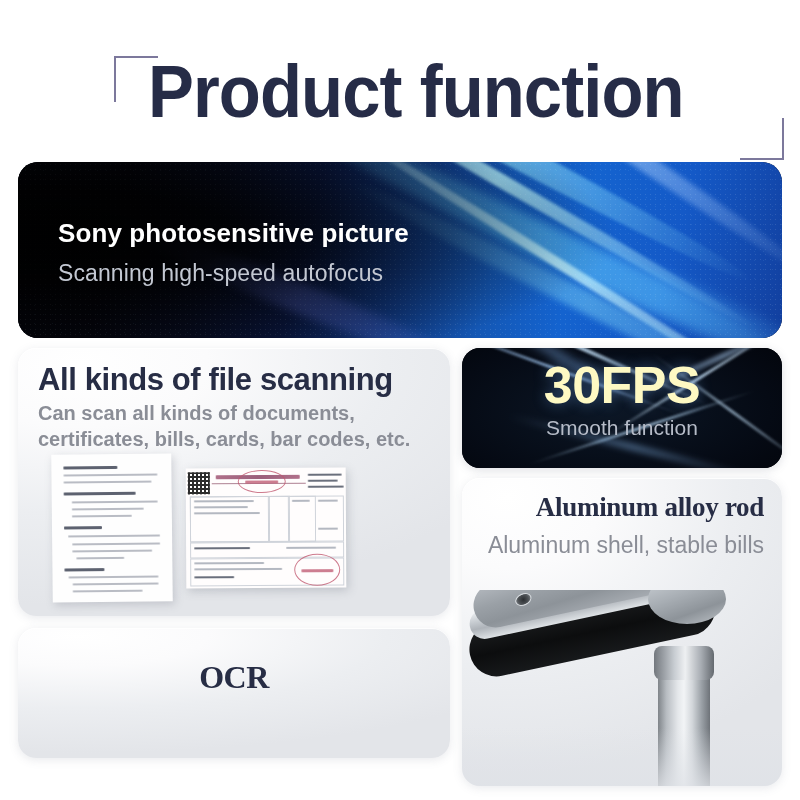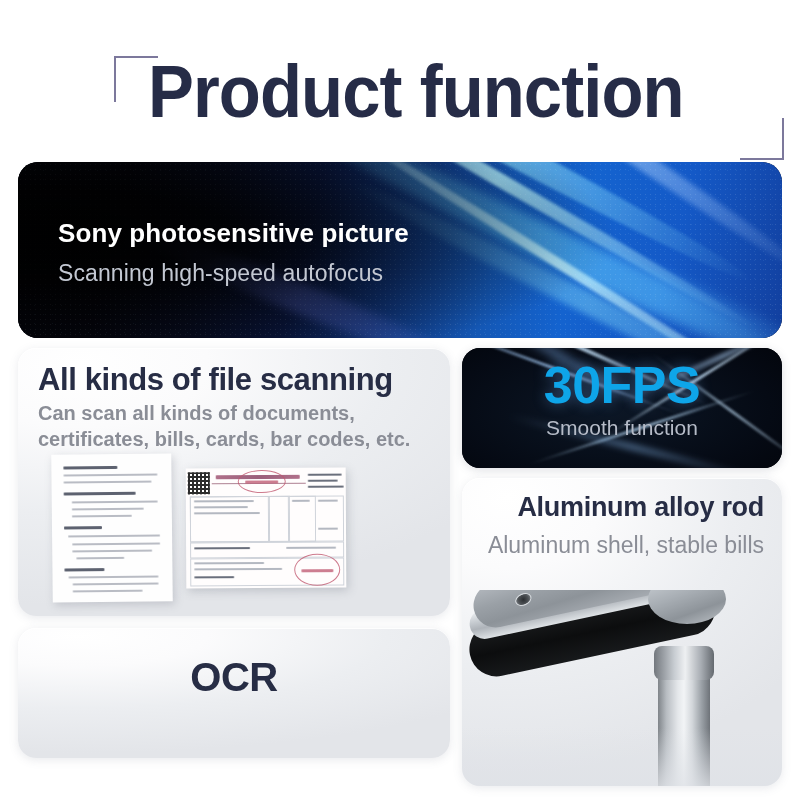--- a/index.html
+++ b/index.html
@@ -91,27 +91,27 @@
   .seal-in{position:absolute;left:50%;top:52%;transform:translate(-50%,-50%);
     width:72%;height:3px;background:#bf5a72;filter:blur(.5px);border-radius:1px;}
 
   
   .fps{left:462px;top:348px;width:320px;height:120px;border-radius:18px;background:#000105;
     box-shadow:0 2px 10px rgba(90,95,115,.2);}
   .fps-bg{position:absolute;inset:0;background:
     radial-gradient(120% 140% at 46% 52%, #0c1726 0%, #050a14 42%, #000104 76%, #000002 100%);}
   .ray{position:absolute;border-radius:50%;filter:blur(1.2px);}
   .fps-txt{position:absolute;left:0;top:8px;width:320px;text-align:center;z-index:6;}
-  .fps-h{font-size:52px;font-weight:700;color:#0ea5e9;letter-spacing:-.5px;line-height:58px;
+  .fps-h{font-size:52px;font-weight:700;color:#fef9c3;letter-spacing:-.5px;line-height:58px;
     text-shadow:0 0 14px rgba(120,180,255,.4);}
   .fps-s{font-size:21px;font-weight:400;color:#b6bcc8;line-height:28px;margin-top:0px;}
 
   
   .alu{left:462px;top:478px;width:320px;height:308px;}
-  .alu-h{position:absolute;right:18px;top:14px;font-size:27px;font-weight:700;color:#272d45;letter-spacing:-.3px;white-space:nowrap;}
+  .alu-h{position:absolute;right:18px;top:14px;font-size:27px;font-weight:700;color:#272d45;letter-spacing:-.3px;white-space:nowrap;font-family:Liberation Serif, serif;}
   .alu-s{position:absolute;right:18px;top:52px;width:286px;text-align:right;font-size:23px;font-weight:400;color:#8a8d96;line-height:31px;}
   .alu-img{position:absolute;left:0;top:112px;width:320px;height:196px;overflow:hidden;}
   .rodshaft{position:absolute;left:196px;top:70px;width:52px;height:130px;
     background:linear-gradient(90deg,#7f8489 0%,#b7bcc1 16%,#e4e7ea 38%,#f2f4f6 50%,#d2d6da 66%,#9aa0a6 84%,#6e7379 100%);
     border-radius:3px;}
   .rodcap{position:absolute;left:192px;top:56px;width:60px;height:34px;
     background:linear-gradient(90deg,#72777d,#c8cdd2 34%,#eef0f2 52%,#a9aeb4 78%,#64696f);
     border-radius:8px;}
   .armblk{position:absolute;left:8px;top:38px;width:250px;height:54px;
     background:linear-gradient(180deg,#1d1f21 0%,#0c0d0e 55%,#17191b 100%);
@@ -127,21 +127,21 @@
     border-radius:50%;}
   .lens{position:absolute;left:42px;top:16px;width:15px;height:10px;border-radius:50%;
     background:radial-gradient(circle,#2b2e31 0%,#4e5256 55%,#8a8f94 100%);
     border:1px solid #d7dbdf;transform:rotate(-12deg);}
   .alu-floor{position:absolute;left:0;bottom:0;width:320px;height:58px;
     background:linear-gradient(180deg,rgba(228,231,235,0) 0%,rgba(223,226,231,.8) 100%);}
 
   
   .ocr{left:18px;top:628px;width:432px;height:130px;}
   .ocr-h{position:absolute;left:0;top:22px;width:432px;text-align:center;
-    font-size:40px;font-weight:700;color:#272d45;letter-spacing:-.5px;line-height:54px;}
+    font-size:32px;font-weight:700;color:#272d45;letter-spacing:-.5px;line-height:54px;font-family:Liberation Serif, serif;}
   .ocr-s{position:absolute;left:0;top:80px;width:432px;text-align:center;
     font-size:25px;font-weight:400;color:#82858e;line-height:32px;}
 </style>
 </head>
 <body>
 
 <div class="page">
 
   <div class="title-zone">
     <div class="bracket bracket-tl"></div>

